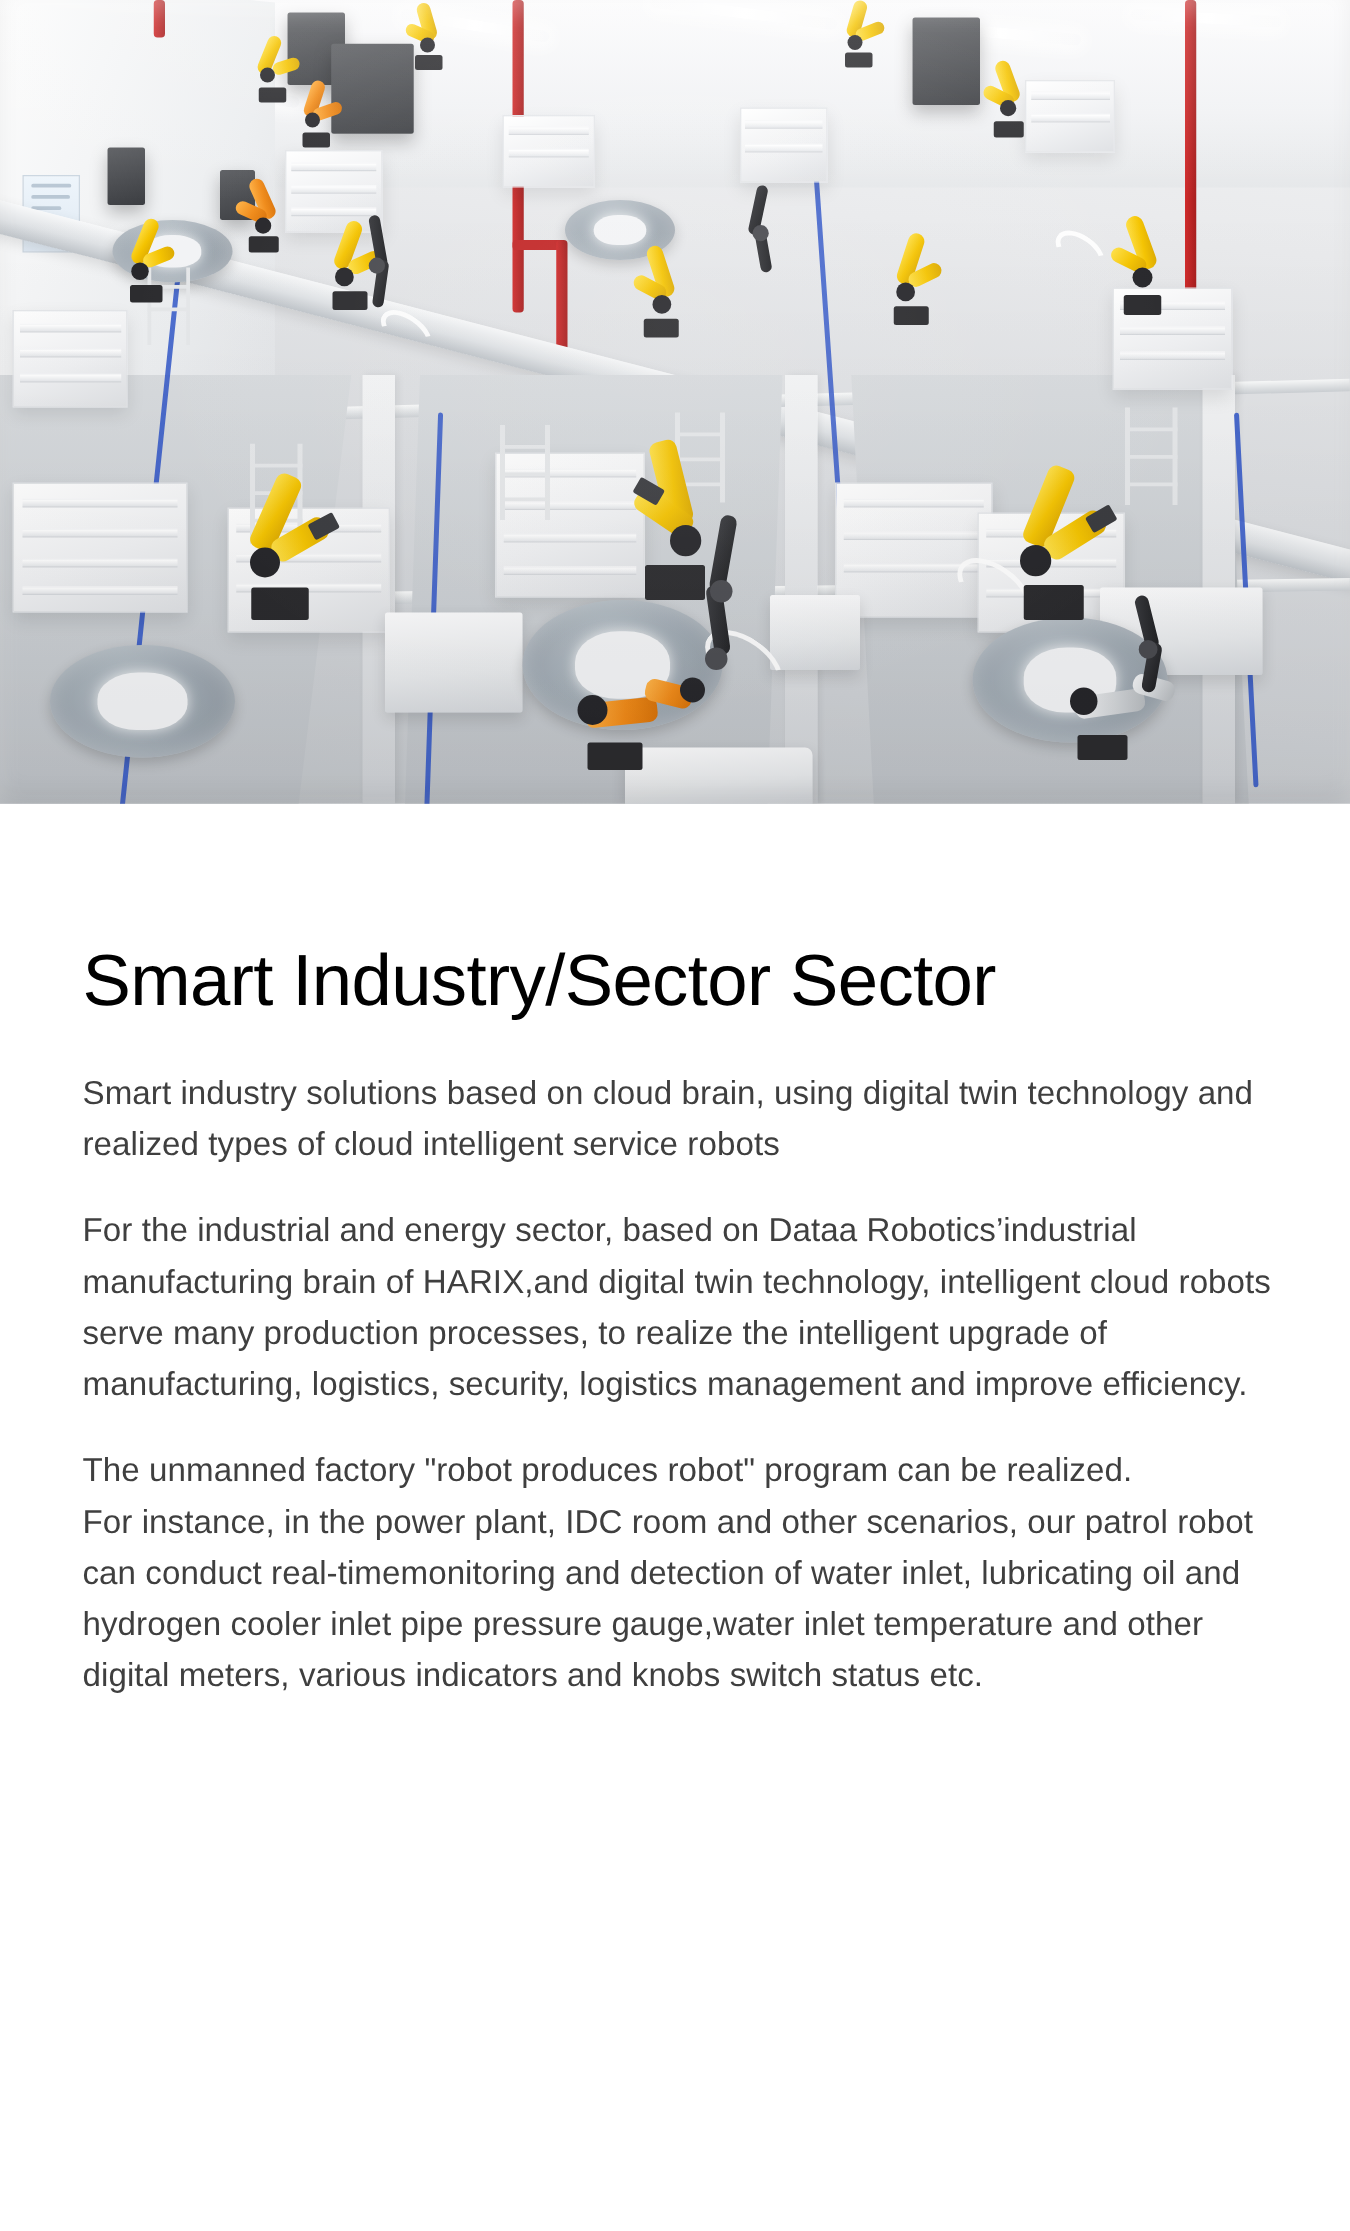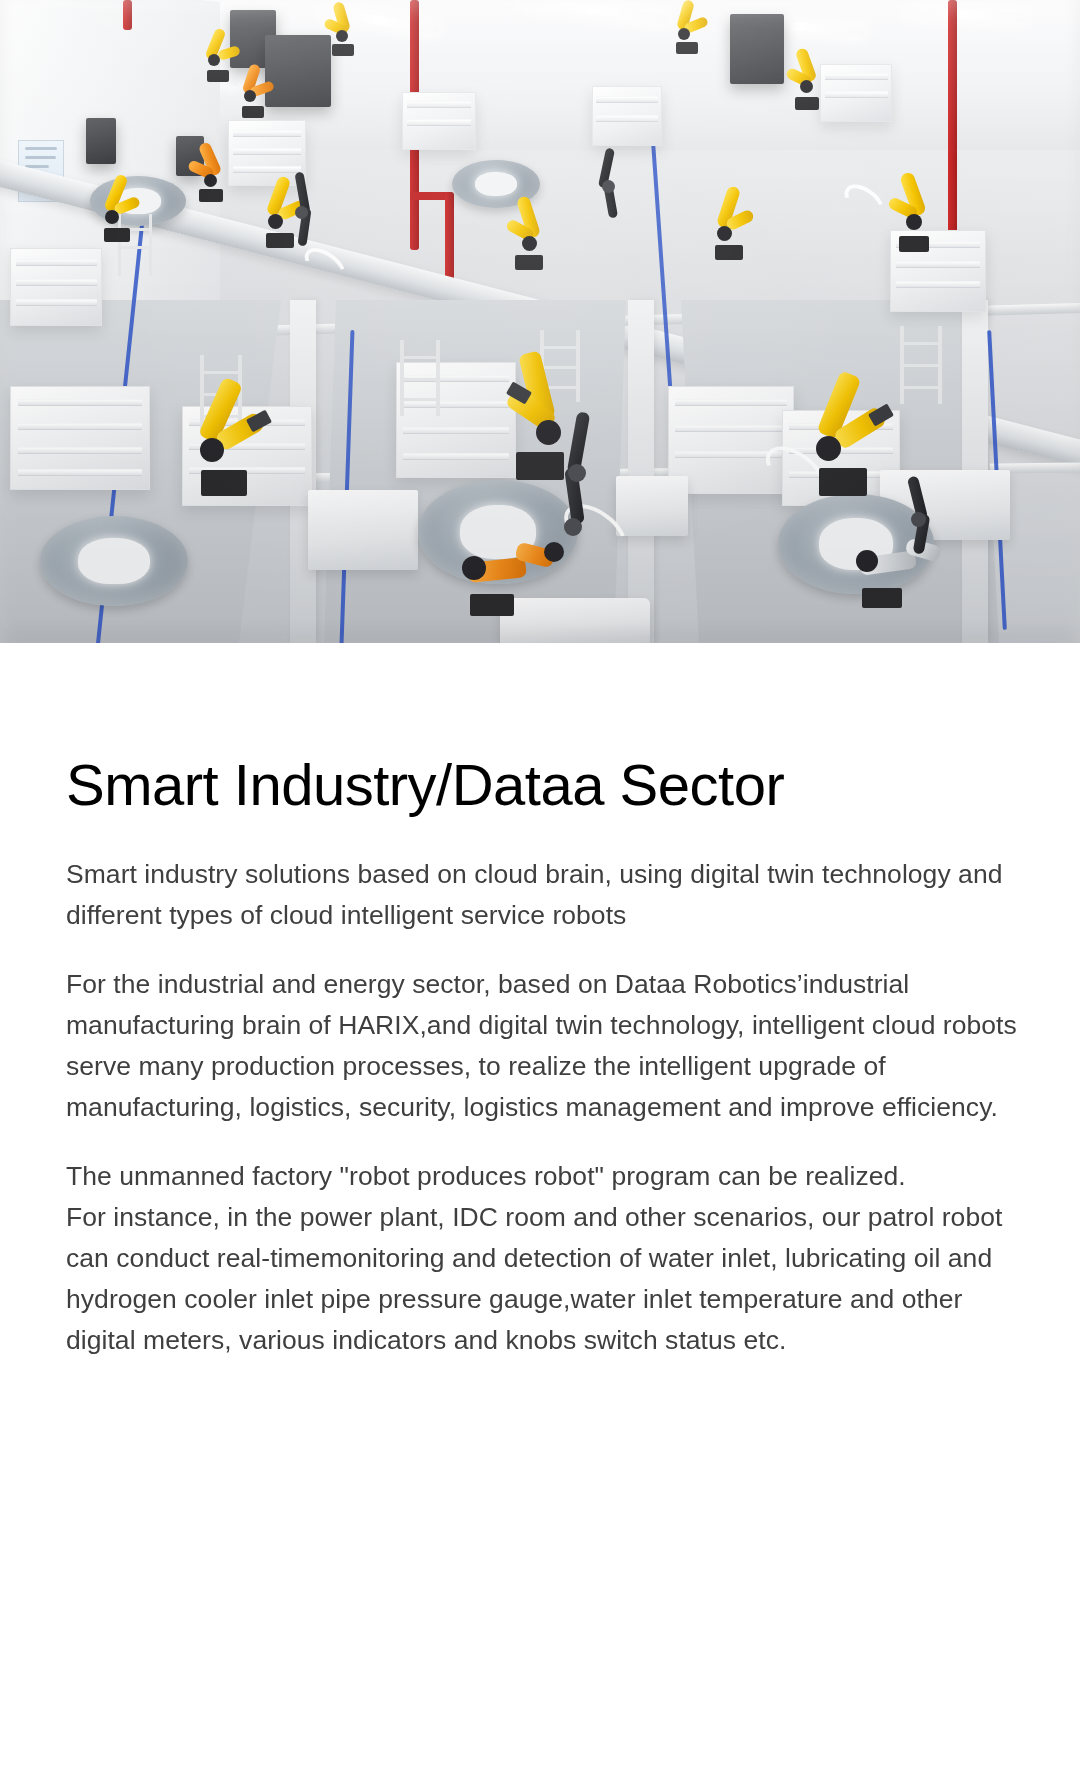--- a/index.html
+++ b/index.html
@@ -456,23 +456,23 @@
       <div class="link" style="left:22px;top:38px;width:11px;height:40px;transform:rotate(10deg)"></div>
       <div class="lj" style="left:17px;top:36px;width:15px;height:15px"></div>
     </div>
 
     <div class="grain"></div>
     <div class="edgefade"></div>
   </div>
 
   <div class="content">
 
-    <h1 class="page-title">Smart Industry/Dataa Sector</h1>
+    <h1 class="page-title">Smart Industry/Sector Sector</h1>
 
     <div class="body-block">
-      <p class="para">Smart industry solutions based on cloud brain, using digital twin technology and different types of cloud intelligent service robots</p>
+      <p class="para">Smart industry solutions based on cloud brain, using digital twin technology and realized types of cloud intelligent service robots</p>
       <p class="para">For the industrial and energy sector, based on Dataa Robotics’industrial manufacturing brain of HARIX,and digital twin technology, intelligent cloud robots serve many production processes, to realize the intelligent upgrade of manufacturing, logistics, security, logistics management and improve efficiency.</p>
       <p class="para tight">The unmanned factory "robot produces robot" program can be realized.</p>
       <p class="para tight">For instance, in the power plant, IDC room and other scenarios, our patrol robot can conduct real-timemonitoring and detection of water inlet, lubricating oil and hydrogen cooler inlet pipe pressure gauge,water inlet temperature and other digital meters, various indicators and knobs switch status etc.</p>
     </div>
 
   </div>
 </div>
 
 </body></html>

